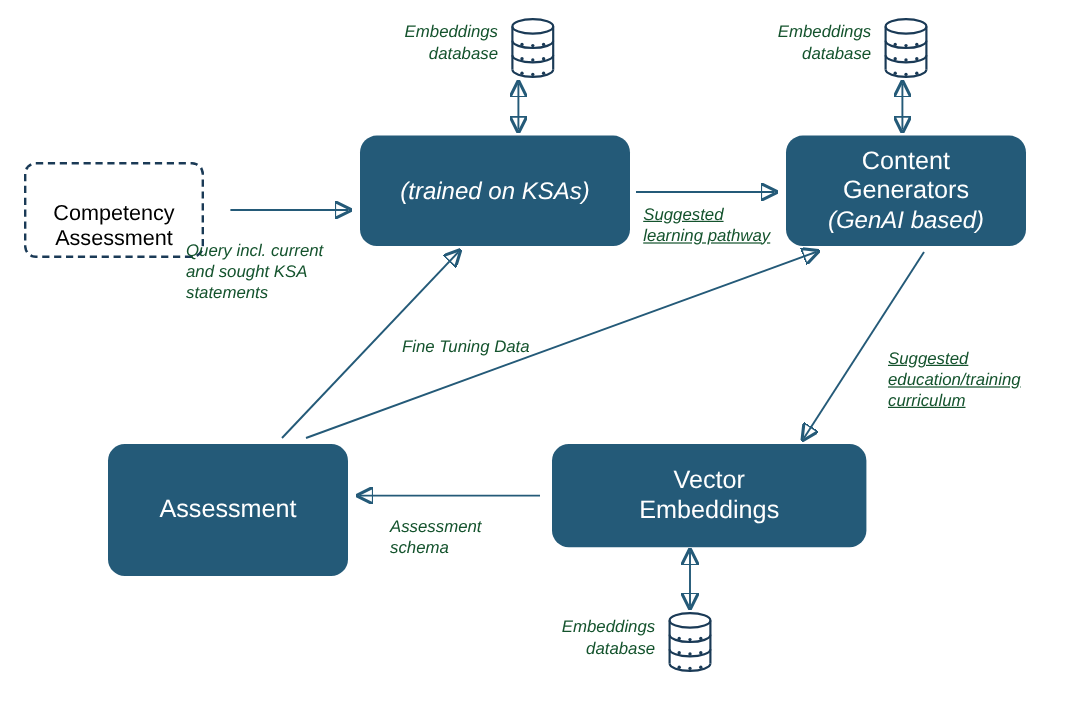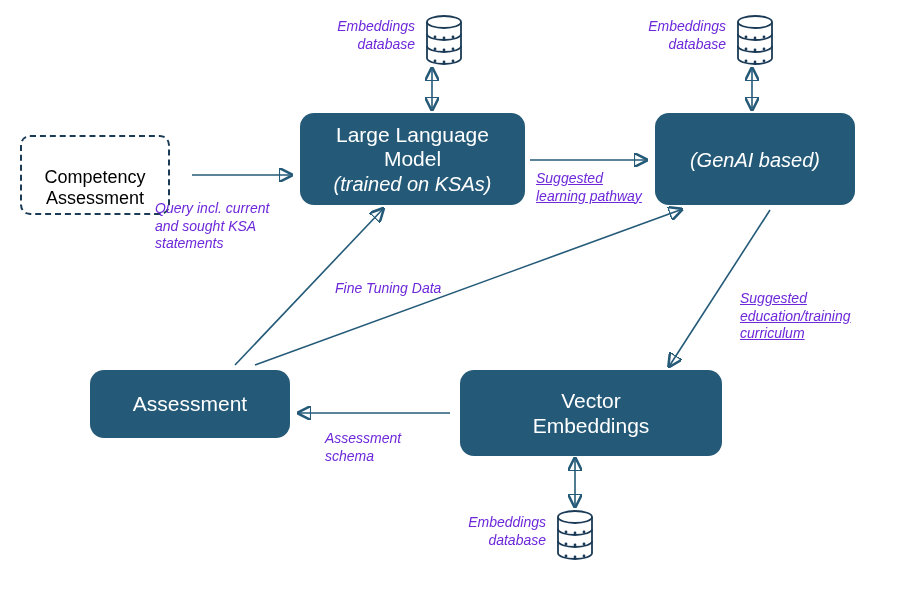--- a/index.html
+++ b/index.html
@@ -31,21 +31,21 @@
     background:#ffffff;
     text-align:center;
     display:flex;align-items:flex-end;justify-content:center;
     font-size:18px;color:#000;
     box-sizing:border-box;padding:4px 10px;
   }
   .label{
     position:absolute;
     font-style:italic;
     font-size:14px;
-    color:#6d28d9;
+    color:#14532d;
     line-height:1.25;
   }
   .db{
     position:absolute;
   }
   .db svg{display:block;}
   svg.arrows{
     position:absolute;left:0;top:0;
     width:900px;height:600px;
     pointer-events:none;
@@ -118,29 +118,29 @@
       <circle cx="28" cy="46" r="1.4" fill="#1a3a56"></circle>
   </svg>
 </div>
 <div class="label" style="left:436px;top:514px;width:110px;text-align:right;">Embeddings database</div>
 
 <div class="dashed" style="left:20px;top:135px;width:150px;height:80px;">
   <span>Competency Assessment</span>
 </div>
 
 <div class="box" style="left:300px;top:113px;width:225px;height:92px;">
-  <span style="font-size:21px;">Large Language Model</span>
   <span class="sub">(trained on KSAs)</span>
 </div>
 
 <div class="box" style="left:655px;top:113px;width:200px;height:92px;">
+  <span style="font-size:21px;">Content Generators</span>
   <span class="sub">(GenAI based)</span>
 </div>
 
-<div class="box" style="left:90px;top:370px;width:200px;height:68px;">
+<div class="box" style="left:90px;top:370px;width:200px;height:110px;">
   <span style="font-size:21px;">Assessment</span>
 </div>
 
 <div class="box" style="left:460px;top:370px;width:262px;height:86px;">
   <span style="font-size:21px;line-height:1.2;">Vector<br>Embeddings</span>
 </div>
 
 <div class="label" style="left:155px;top:200px;width:140px;">Query incl. current and sought KSA statements</div>
 <div class="label" style="left:536px;top:170px;width:110px;text-decoration:underline;">Suggested learning pathway</div>
 <div class="label" style="left:335px;top:280px;width:160px;">Fine Tuning Data</div>

